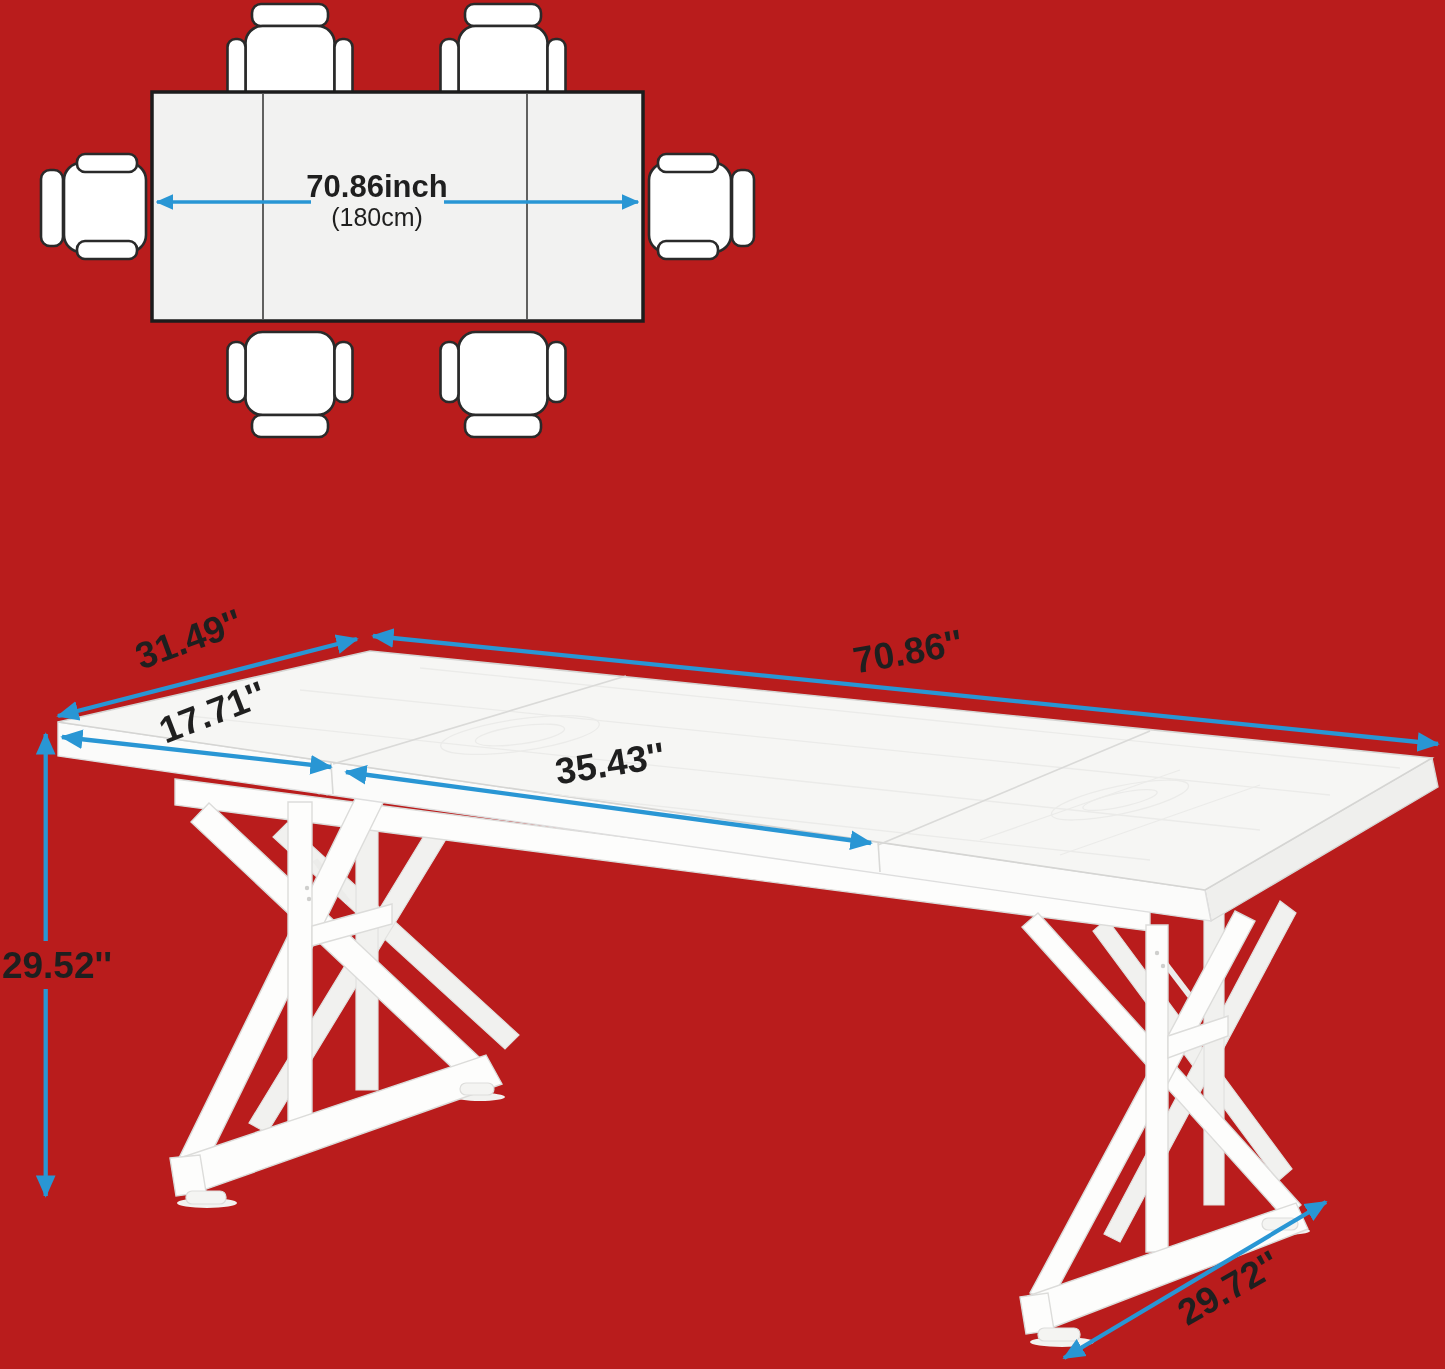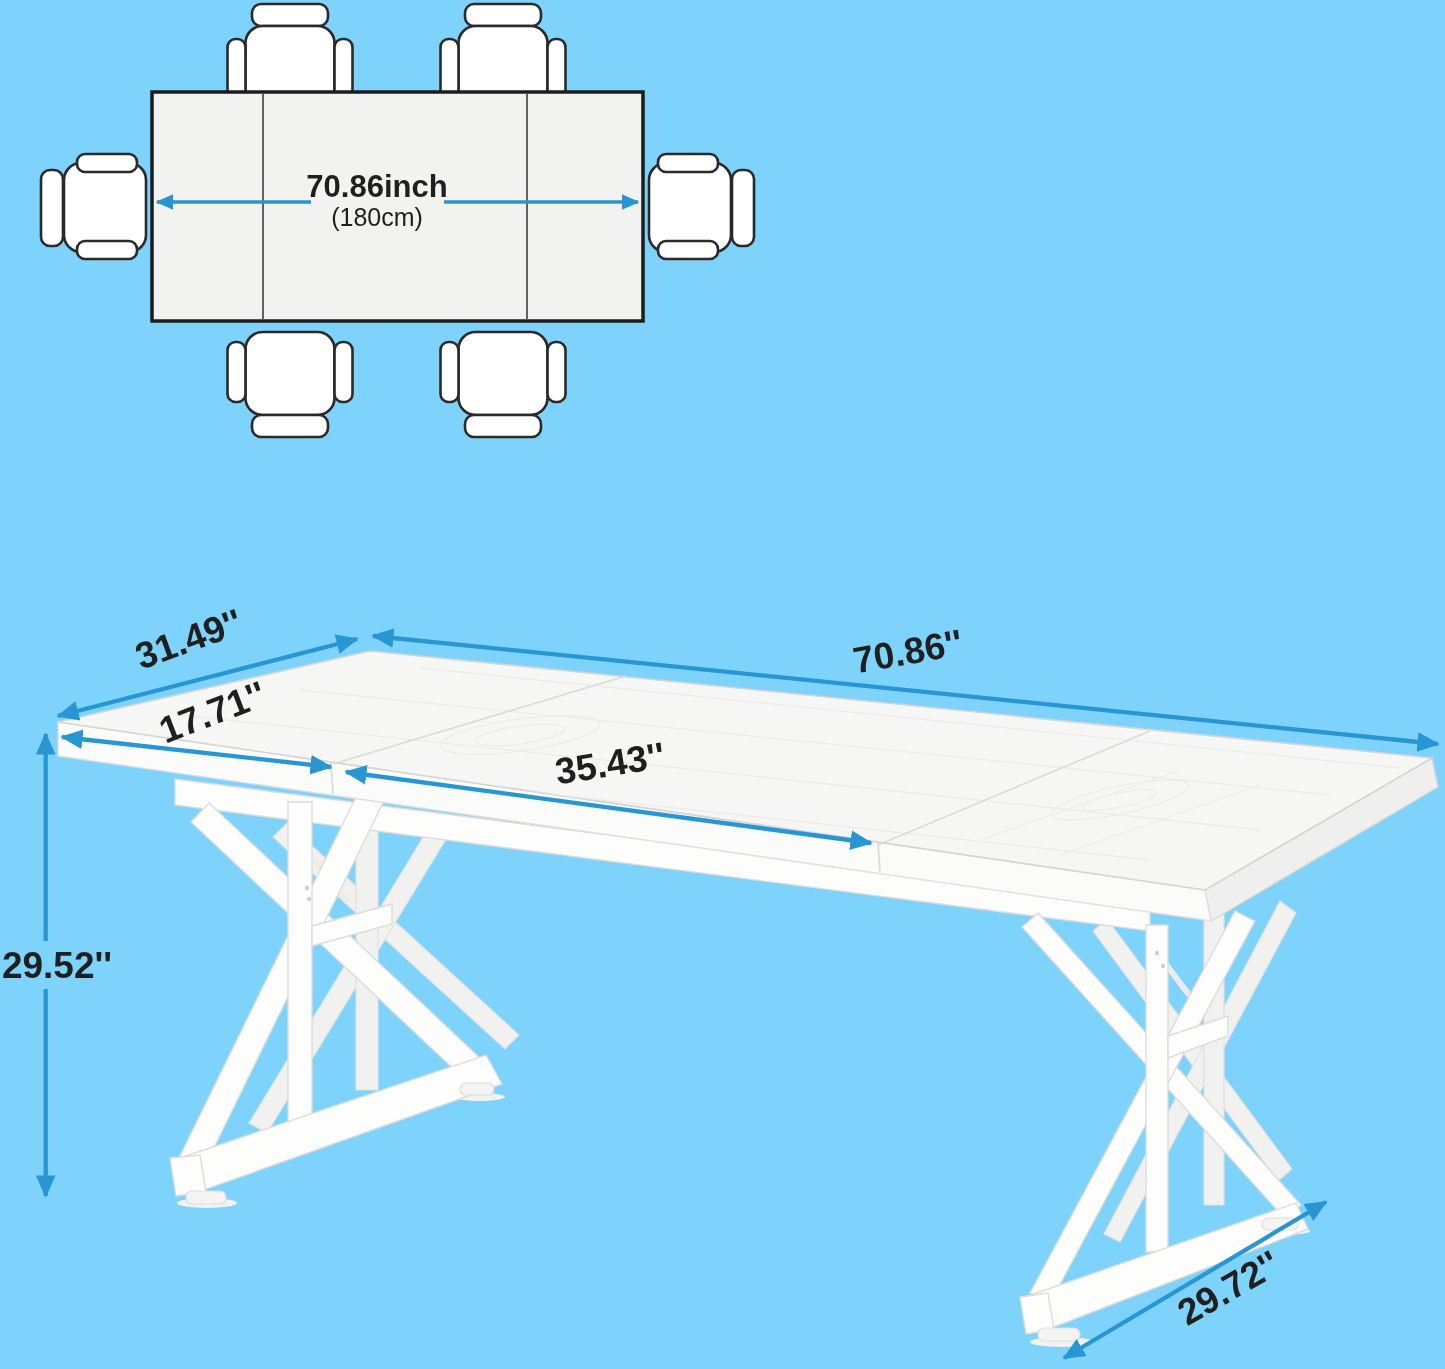--- a/index.html
+++ b/index.html
@@ -1,16 +1,16 @@
 <!DOCTYPE html>
 <html><head>
 <meta charset="utf-8">
 <style>
   html,body{margin:0;padding:0;background:#ffffff;}
-  .stage{position:relative;width:1445px;height:1369px;background:#7dd3fc;overflow:hidden;
+  .stage{position:relative;width:1445px;height:1369px;background:#b91c1c;overflow:hidden;
          font-family:"Liberation Sans", sans-serif;}
   svg{position:absolute;left:0;top:0;}
   text{fill:#1f1f1f;}
   .dim-label{font-size:37px;font-weight:bold;}
   .plan-label-main{font-size:31px;font-weight:bold;}
   .plan-label-sub{font-size:25px;font-weight:normal;}
   .dim-line{stroke:#2996d4;stroke-width:4.3;fill:none;}
   .plan-line{stroke:#2996d4;stroke-width:3.4;fill:none;}
   .chair{fill:#ffffff;stroke:#2a2a2a;stroke-width:2.6;}
   .leg{fill:#fdfdfc;stroke:#dcdcda;stroke-width:1.4;}

